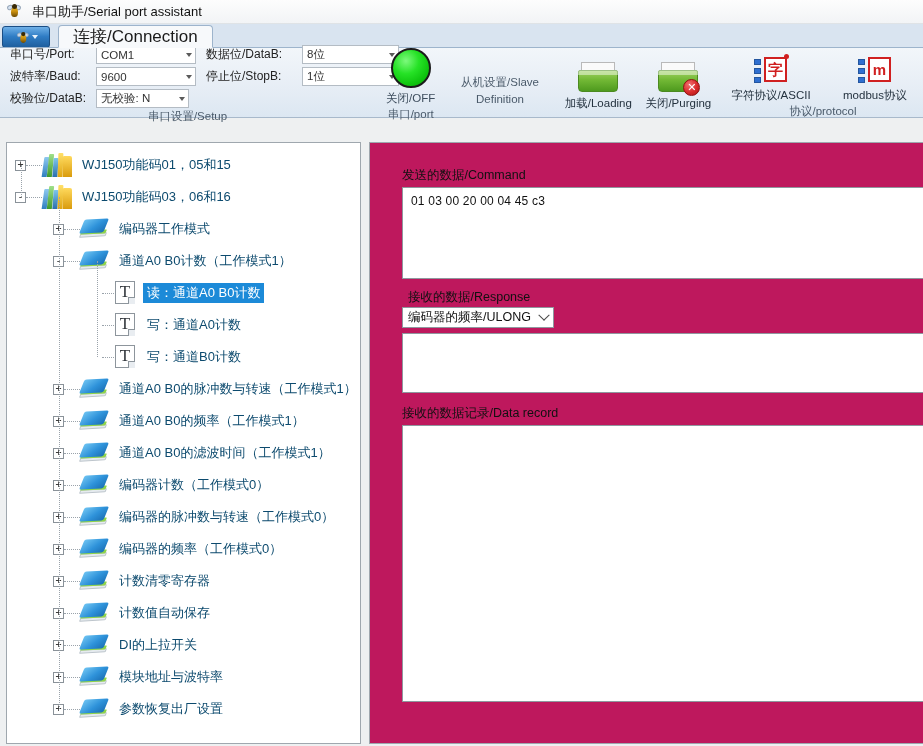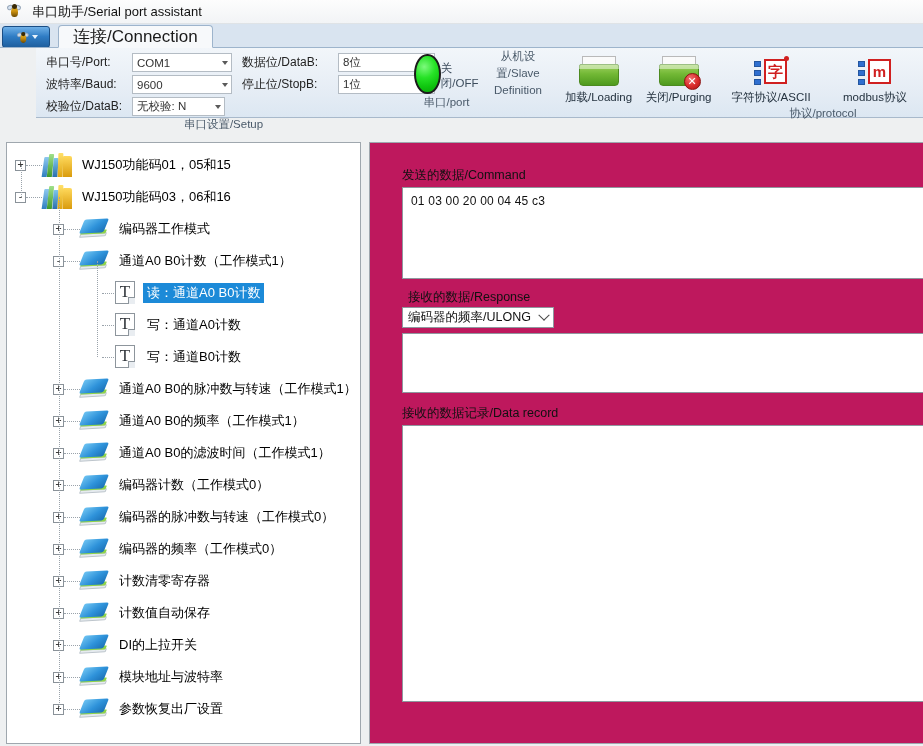--- a/index.html
+++ b/index.html
@@ -65,23 +65,22 @@
     border-radius: 4px 4px 0 0;
     font-size: 17px;
     position: relative; z-index: 2;
   }
 
   
   .ribbon {
     height: 70px;
     background: linear-gradient(to bottom,#f2f6fa 0%,#e6edf5 60%,#dce7f2 100%);
     border-bottom: 1px solid #a8b9cb;
-    display: flex; align-items: flex-start;
+    display: flex; align-items: center;
     position: relative;
-    margin-left: 36px;
   }
   .rgroup { display:flex; flex-direction:column; position:relative; }
   .rgroup > .gcontent { flex:1; display:flex; align-items:flex-start; padding: 4px 6px 0 6px; }
   .rgroup > .gtitle {
     height: 17px; line-height: 17px; text-align:center;
     font-size: 11.5px; color: #4a5a6a;
   }
   .rsep { width:1px; background: linear-gradient(to bottom, rgba(160,178,196,0) 0%, #aebecd 18%, #aebecd 72%, rgba(160,178,196,0) 100%); margin: 3px 0 2px 0; }
   .flabel { font-size: 12px; color:#222; white-space: nowrap; padding-right:2px; }
   .combo {
@@ -93,21 +92,21 @@
   .w-port { width: 100px; }
   .w-data { width: 97px; }
   .w-par  { width: 93px; }
 
   .col-left-setup { display:flex; flex-direction:column; gap:3px; }
   .row-setup { display:flex; align-items:center; }
   .row-setup .flabel { width: 86px; }
   .row-setup2 .flabel { width: 96px; }
 
   
-  .onoff { display:flex; align-items:center; width:64px; padding-top:2px;}
+  .onoff { display:flex; flex-direction:column; align-items:center; width:64px; padding-top:2px;}
   .led {
     width: 40px; height: 40px; border-radius: 50%;
     background: radial-gradient(circle at 36% 30%, #7dfa7d 0%, #26e226 38%, #0ec40e 70%, #0a9e0a 100%);
     border: 2px solid #1b1b1b;
   }
   .onoff .cap { font-size: 11.5px; color:#3d4d5d; margin-top: 3px; }
 
   
   .slave { padding-top: 4px; }
   .slave .row1 { display:flex; align-items:center; }
@@ -165,21 +164,21 @@
   
   .tree { padding: 6px 0 0 0; font-size: 13px; }
   .tnode { display:flex; align-items:center; height:32px; position:relative; }
   .tnode .expander {
     width:11px; height:11px; border:1px solid #8a9299; background:#fff;
     display:flex; align-items:center; justify-content:center;
     font-size:10px; line-height:1; color:#3a3a3a; flex:none; font-family:"DejaVu Sans Mono", monospace;
   }
   .tnode .expander.none { border:none; background:transparent; }
   .dots { flex:none; height:1px; border-top:1px dotted #9aa3ab; }
-  .tlabel { white-space:nowrap; padding: 1px 4px; color:#000000; }
+  .tlabel { white-space:nowrap; padding: 1px 4px; color:#0c4a6e; }
   .tlabel.sel { background:#1c8ad8; color:#fff; }
 
   
   .books { width:32px; height:26px; position:relative; flex:none; margin-right:4px; }
   .books i { position:absolute; bottom:1px; width:5px; border-radius:1px 1px 0 0; display:block; }
   .books .b1{ left:1px; height:20px; background:linear-gradient(to bottom,#8ec9ef,#2f7fc0); transform: skewX(-8deg);}
   .books .b2{ left:6px; height:23px; background:linear-gradient(to bottom,#9fe08a,#3f9a2c); transform: skewX(-6deg);}
   .books .b3{ left:11px; height:19px; background:linear-gradient(to bottom,#7fc6ea,#2a6fae); transform: skewX(-4deg);}
   .books .b4{ left:16px; height:24px; background:linear-gradient(to bottom,#ffe06a,#e0a510); transform: skewX(-2deg);}
   .books .b5{ left:21px; height:21px; width:9px; background:linear-gradient(to bottom,#ffd95c,#d99b0c); border-radius:1px 2px 0 0;}

